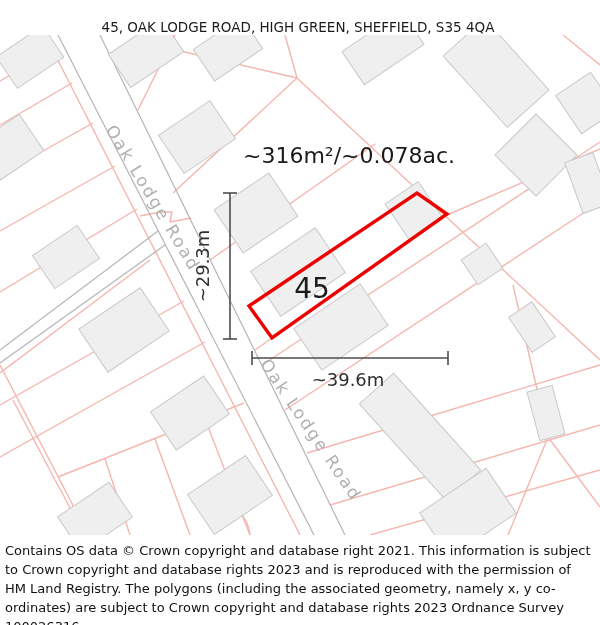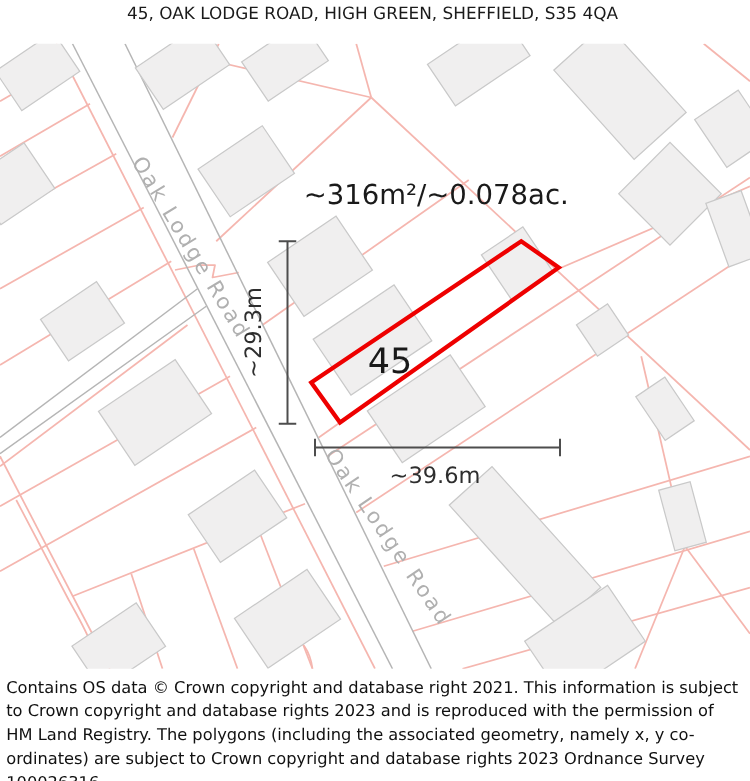--- a/index.html
+++ b/index.html
@@ -2,21 +2,21 @@
 <html style="--plot-outline: #ee0000; --parcel-line: #f5b6af; --building-fill: #f0efef; --building-stroke: #c9c9c9; --road-edge: #b5b5b5; --road-label: #b0b0b0; --dimension: #4d4d4d; --text: #1a1a1a;"><head>
 <meta charset="utf-8">
 <style>
   html,body{margin:0;padding:0;background:#ffffff;}
   body{
     width:600px;height:625px;position:relative;overflow:hidden;
     font-family:"DejaVu Sans","Liberation Sans",sans-serif;
     color:var(--text,#1a1a1a);
   }
   .header{
-    position:absolute;top:0;left:0;width:596px;height:35px;
+    position:absolute;top:16px;left:0;width:596px;height:35px;
     text-align:center;line-height:1.25;
   }
   .header .title{font-size:13.5px;margin-top:3px;}
   .header .subtitle{font-size:13.5px;}
   .map-wrap{position:absolute;top:35px;left:0;width:600px;height:500px;background:#fff;}
   svg{display:block;}
   .parcel{stroke:var(--parcel-line,#f5b6af);stroke-width:1.4;fill:none;stroke-linejoin:round;}
   .bld rect{fill:var(--building-fill,#f0efef);stroke:var(--building-stroke,#c9c9c9);stroke-width:1;}
   .road-edge{stroke:var(--road-edge,#b5b5b5);stroke-width:1.2;fill:none;}
   .plot{stroke:var(--plot-outline,#ee0000);stroke-width:3.4;fill:none;stroke-linejoin:miter;}

